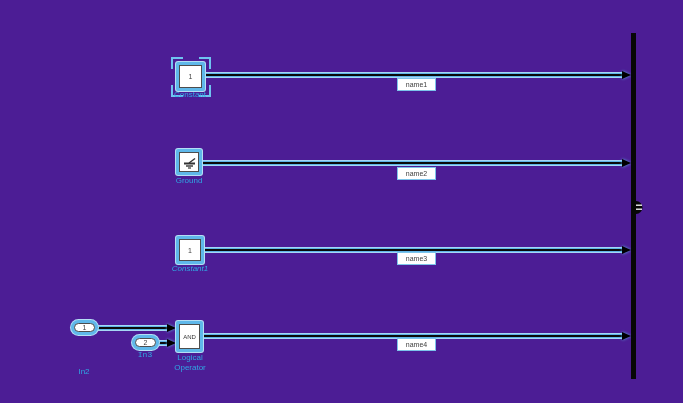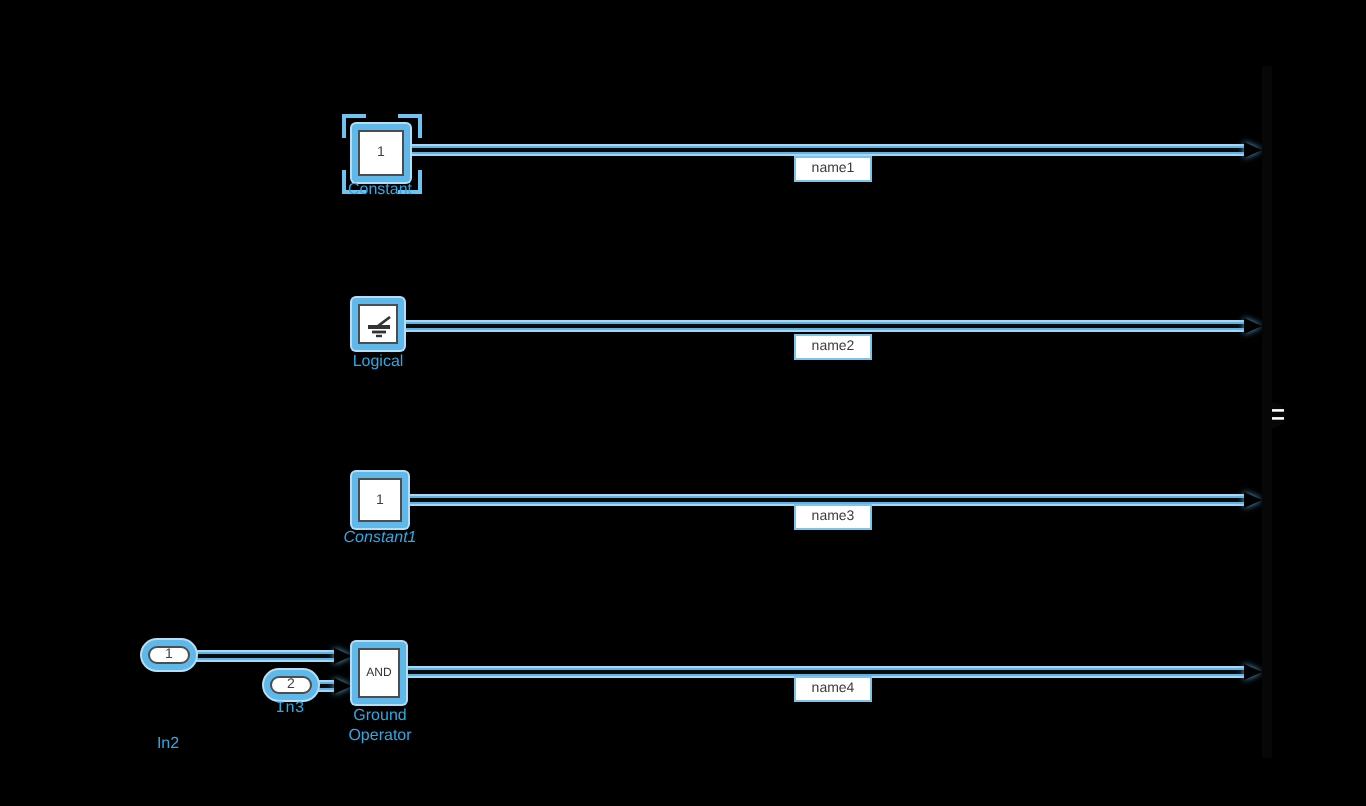--- a/index.html
+++ b/index.html
@@ -1,17 +1,17 @@
 <!DOCTYPE html>
 <html><head>
 <meta charset="utf-8">
 <style>
   html,body{margin:0;padding:0;background:#fff;}
   body{width:683px;height:403px;font-family:"Liberation Sans",sans-serif;}
-  #canvas{position:relative;width:683px;height:403px;background:#000000;overflow:hidden;}
+  #canvas{position:relative;width:683px;height:403px;background:#4c1d95;overflow:hidden;}
 
   
   .wire{position:absolute;height:6px;
         background:linear-gradient(to bottom,#a6d7f4 0 1px,#5fb4e6 1px 2px,#0a0a0a 2px 4px,#5fb4e6 4px 5px,#a6d7f4 5px 6px);}
   .arrow{position:absolute;width:0;height:0;border-top:4px solid transparent;
          border-bottom:4px solid transparent;border-left:9px solid #000;
          filter:drop-shadow(0 0 1.5px rgba(95,184,234,.95));}
 
   
   .hl{position:absolute;background:#5fb8ea;box-shadow:0 0 0 1px #b5def5;border-radius:2px;}
@@ -85,41 +85,41 @@
   <div class="hl" style="left:176px;top:149px;width:26px;height:26px;">
     <div class="blk-inner">
       <svg width="15" height="15" viewBox="0 0 15 15">
         <line x1="13" y1="3.5" x2="7" y2="8" stroke="#333" stroke-width="1.4"></line>
         <line x1="2" y1="8.5" x2="13" y2="8.5" stroke="#333" stroke-width="2"></line>
         <line x1="4" y1="11" x2="11" y2="11" stroke="#333" stroke-width="1.4"></line>
         <line x1="6" y1="13" x2="9" y2="13" stroke="#333" stroke-width="1.2"></line>
       </svg>
     </div>
   </div>
-  <div class="blk-label" style="left:169px;top:176px;width:40px;">Logical</div>
+  <div class="blk-label" style="left:169px;top:176px;width:40px;">Ground</div>
 
   <div class="hl" style="left:176px;top:236px;width:28px;height:28px;">
     <div class="blk-inner">1</div>
   </div>
   <div class="blk-label" style="left:165px;top:264px;width:50px;font-style:italic;">Constant1</div>
 
   <div class="oval-hl" style="left:71px;top:320px;width:27px;height:15px;">
     <div class="oval-inner">1</div>
   </div>
   <div class="blk-label" style="left:69px;top:335px;width:30px;margin-top:32px;">In2</div>
 
   <div class="oval-hl" style="left:132px;top:335px;width:27px;height:15px;">
     <div class="oval-inner">2</div>
   </div>
   <div class="blk-label" style="left:130px;top:350px;width:30px;font-family:Liberation Mono, monospace;">In3</div>
 
   <div class="hl" style="left:176px;top:321px;width:27px;height:31px;">
     <div class="blk-inner" style="font-size:6px;color:#333;">AND</div>
   </div>
-  <div class="blk-label" style="left:168px;top:353px;width:44px;">Ground Operator</div>
+  <div class="blk-label" style="left:168px;top:353px;width:44px;">Logical Operator</div>
 
   <div class="mux-bar"></div>
   <svg class="mux-port" width="7" height="13" viewBox="0 0 7 13">
     <path d="M0,0 A6.5,6.5 0 0 1 0,13 Z" fill="#070707"></path>
     <line x1="0" y1="4.2" x2="6" y2="4.2" stroke="#fff" stroke-width="1.3"></line>
     <line x1="0" y1="8.2" x2="6" y2="8.2" stroke="#fff" stroke-width="1.3"></line>
   </svg>
 
 </div>
 

